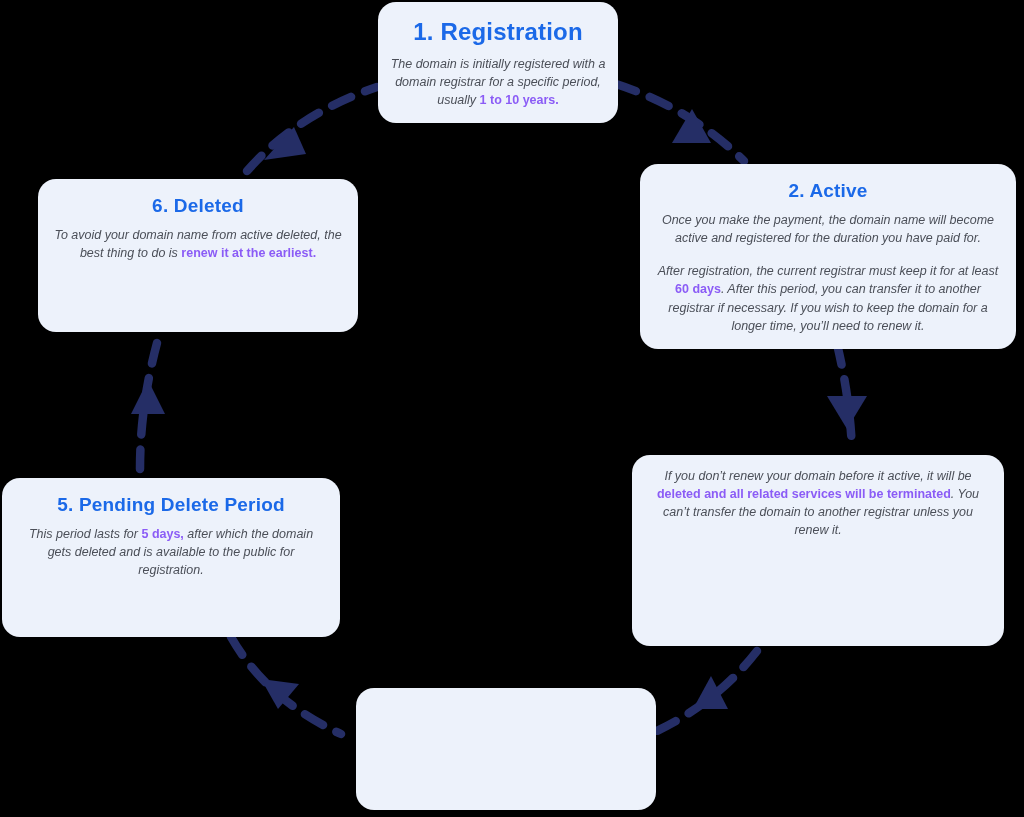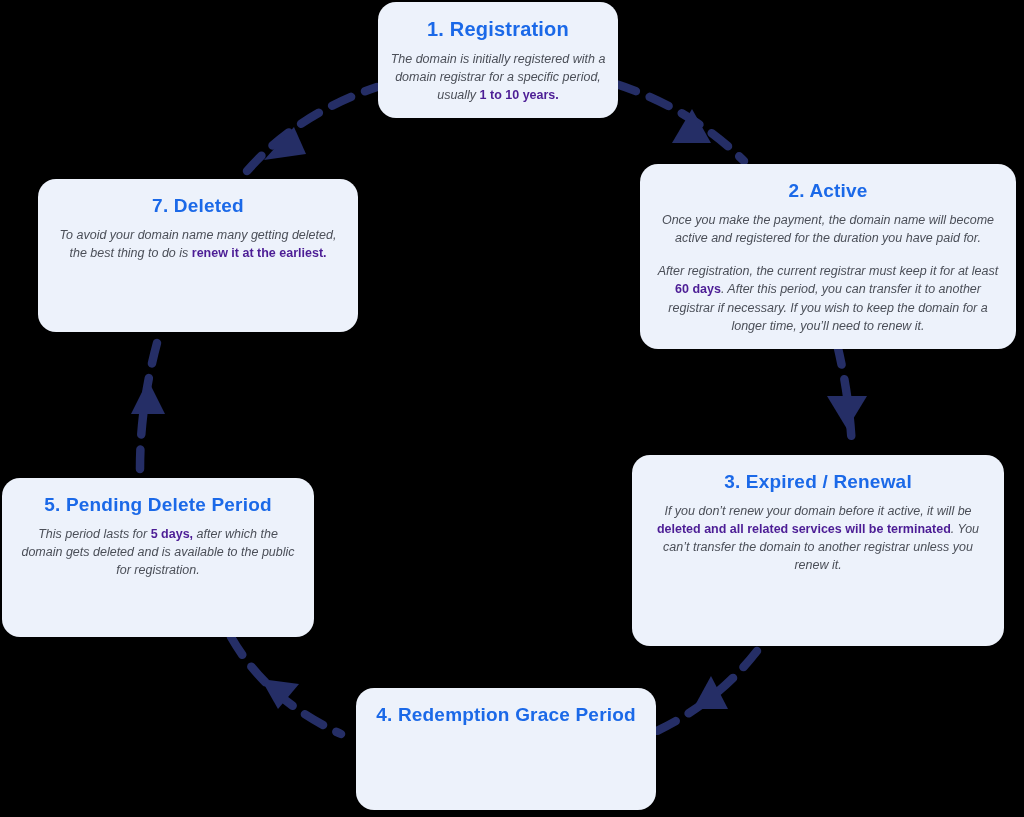--- a/index.html
+++ b/index.html
@@ -42,27 +42,27 @@
     letter-spacing:.2px;
   }
   .card .body p{
     margin:0 0 15px;
     font-size:12.5px;
     line-height:1.45;
     font-style:italic;
     color:var(--body);
   }
   .card .body p:last-child{margin-bottom:8px;}
-  .card .body b{font-style:normal;font-weight:bold;color:#4c1d95;}
+  .card .body b{font-style:normal;font-weight:bold;color:#8b5cf6;}
   .card-registration{left:378px;top:2px;width:240px;min-height:110px;padding-left:10px;padding-right:10px;}
-  .card-registration h2{font-size:20px;}
+  .card-registration h2{font-size:24px;}
   .card-active{left:627px;top:164px;width:376px;min-height:170px;margin-left:13px;}
   .card-expired{left:632px;top:455px;width:372px;min-height:191px;}
   .card-redemption{left:356px;top:688px;width:300px;min-height:122px;}
-  .card-pending{left:2px;top:478px;width:312px;min-height:159px;}
+  .card-pending{left:2px;top:478px;width:338px;min-height:159px;}
   .card-deleted{left:38px;top:179px;width:320px;min-height:153px;}
 </style>
 </head>
 <body>
 
 <div class="canvas">
 
   <svg class="arrows" viewBox="0 0 1024 817" xmlns="http://www.w3.org/2000/svg">
     <path d="M 616 84 Q 690 108 744 161"></path>
     <path d="M 837 344 Q 850 398 852 450"></path>
@@ -88,37 +88,35 @@
 
   <section class="card card-active">
     <h2>2. Active</h2>
     <div class="body">
         <p><span>Once you make the payment, the domain name will become active and registered for the duration you have paid for.</span></p>
         <p><span>After registration, the current registrar must keep it for at least </span><b>60 days</b><span>. After this period, you can transfer it to another registrar if necessary. If you wish to keep the domain for a longer time, you’ll need to renew it.</span></p>
       </div>
   </section>
 
   <section class="card card-expired">
-    <h2>3. Expired / Renewal</h2>
     <div class="body">
         <p><span>If you don’t renew your domain before it active, it will be </span><b>deleted and all related services will be terminated</b><span>. You can’t transfer the domain to another registrar unless you renew it.</span></p>
       </div>
   </section>
 
   <section class="card card-redemption">
-    <h2>4. Redemption Grace Period</h2>
   </section>
 
   <section class="card card-pending">
     <h2>5. Pending Delete Period</h2>
     <div class="body">
         <p><span>This period lasts for </span><b>5 days,</b><span> after which the domain gets deleted and is available to the public for registration.</span></p>
       </div>
   </section>
 
   <section class="card card-deleted">
-    <h2>7. Deleted</h2>
+    <h2>6. Deleted</h2>
     <div class="body">
-        <p><span>To avoid your domain name many getting deleted, the best thing to do is </span><b>renew it at the earliest.</b></p>
+        <p><span>To avoid your domain name from active deleted, the best thing to do is </span><b>renew it at the earliest.</b></p>
       </div>
   </section>
 
 </div>
 
 </body></html>

